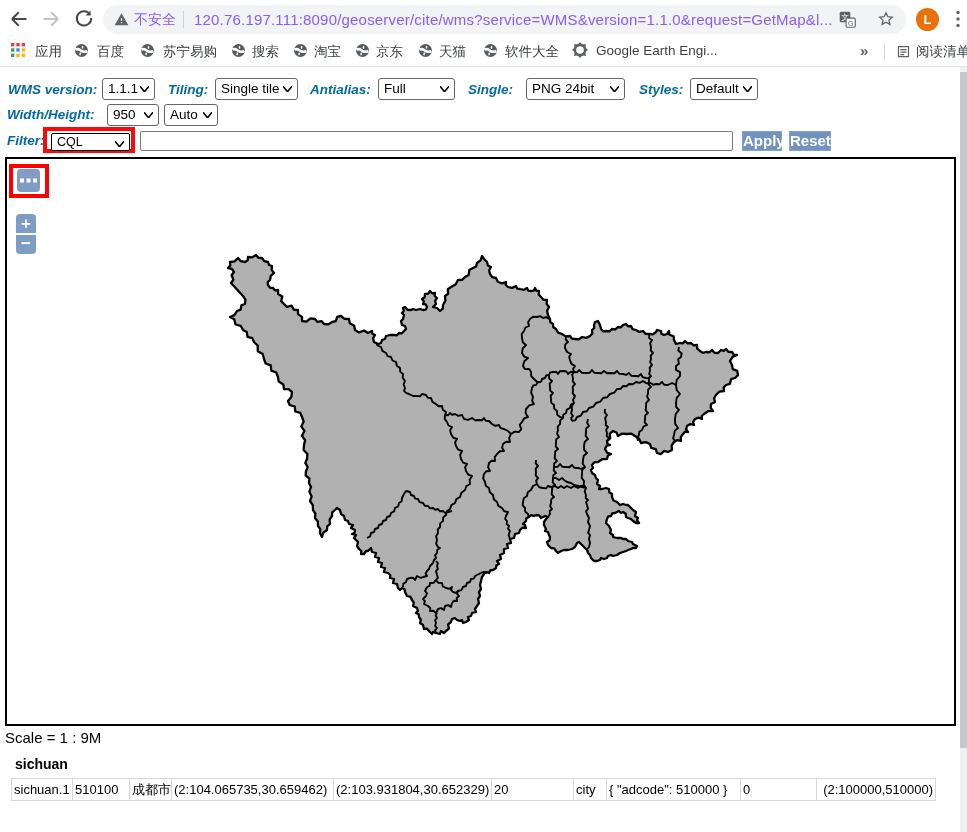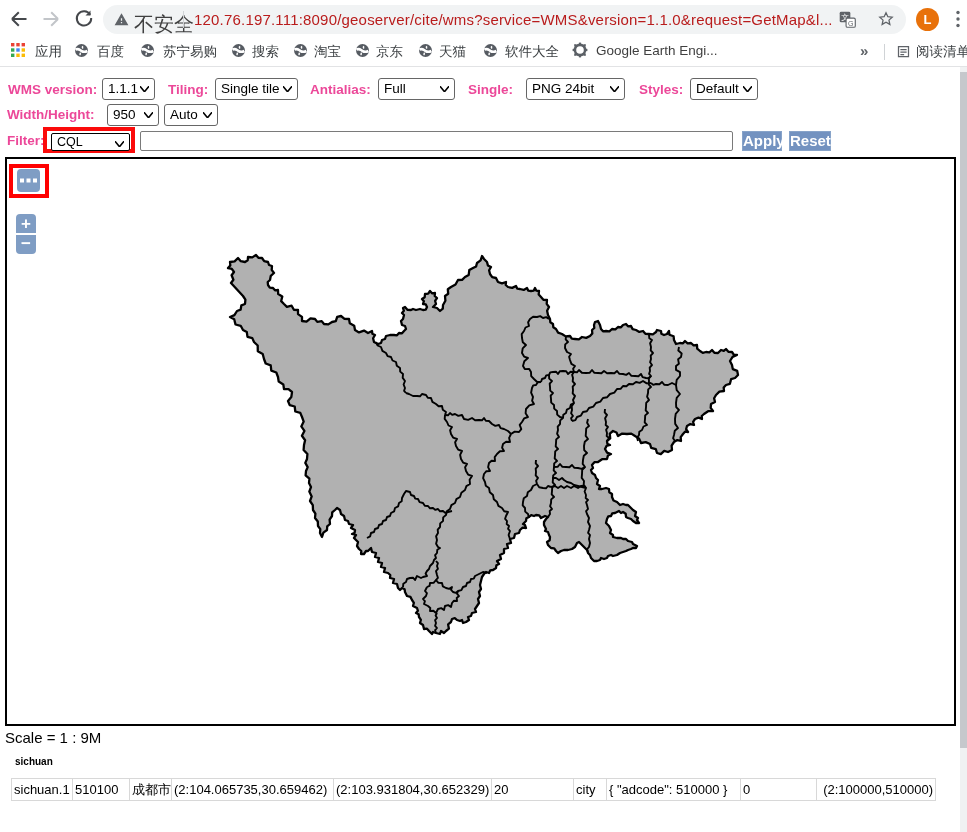--- a/index.html
+++ b/index.html
@@ -4,30 +4,30 @@
 <style>
 * { margin:0; padding:0; box-sizing:border-box; }
 html,body { width:967px; height:832px; overflow:hidden; background:#fff;
   font-family:"Liberation Sans", sans-serif; }
 .abs { position:absolute; }
 
 #toolbar { position:absolute; left:0; top:0; width:967px; height:38px; background:#fff; }
 #omnibox { position:absolute; left:103px; top:5px; width:803px; height:29px;
   background:#f1f3f4; border-radius:15px; }
 #omnibox .warn { position:absolute; left:11px; top:7px; }
-#omnibox .nsec { position:absolute; left:31px; top:6px; font-size:20px; color:#404040; }
+#omnibox .nsec { position:absolute; left:31px; top:6px; font-size:14px; color:#8b5cf6; }
 #omnibox .sep { position:absolute; left:80px; top:6px; width:1px; height:17px; background:#d0d3d6; }
-#omnibox .url { position:absolute; left:91px; top:6px; font-size:15px; color:#b91c1c; letter-spacing:0.19px; }
+#omnibox .url { position:absolute; left:91px; top:6px; font-size:15px; color:#8b5cf6; letter-spacing:0.19px; }
 #avatar { position:absolute; left:916px; top:8px; width:23px; height:23px; border-radius:50%;
   background:#e8710a; color:#fff; font-size:13px; font-weight:bold; text-align:center; line-height:23px; }
 #bookmarks { position:absolute; left:0; top:38px; width:967px; height:29px; background:#fff; }
 .bm { position:absolute; top:5px; font-size:13.5px; color:#3c4043; white-space:nowrap; }
 
 #page { position:absolute; left:0; top:67px; width:960px; height:765px; background:#fff; color:#000; }
-.lbl { font-weight:bold; font-size:13.5px; color:#ec4899; position:absolute; }
+.lbl { font-weight:bold; font-size:13.5px; color:#0369a1; position:absolute;font-style:italic; }
 .sel { position:absolute; height:22px; border:1px solid #666; border-radius:3px; background:#fff;
   font-size:13.5px; color:#000; padding-left:5px; line-height:20px; }
 .sel svg { position:absolute; right:5px; top:7px; }
 .inp { position:absolute; border:1px solid #7a7a7a; border-radius:2px; background:#fff; }
 .btn { position:absolute; height:20px; background:#7392c0; border:1px solid #87a3c9; color:#fff;
   font-weight:bold; font-size:15px; text-align:right; line-height:18px; }
 #mapbox { position:absolute; left:5px; top:90px; width:951px; height:569px; border:2px solid #000; background:#fff; }
 .olbtn { position:absolute; background:#7f9dc4; border-radius:4px; color:#fff; text-align:center; }
 #redbox1 { position:absolute; left:43px; top:59.5px; width:92px; height:26px; border:4px solid #fb0a0a; }
 #redbox2 { position:absolute; left:2px; top:5px; width:40px; height:34px; border:4px solid #f00; }
@@ -246,21 +246,21 @@
 <path d="M554,467 L557.6,466.8 L560,464 L562.4,466.8 L566,467 L569.4,467.3 L572,465 L574.4,467.8 L578,468 L581.7,468.9 L585,467" fill="none" stroke="#000" stroke-width="1.9" stroke-linejoin="round"></path>
 <path d="M549,375 L549.2,378.6 L552,381 L549.7,383.6 L550,387 L550.2,390.6 L553,393 L550.7,395.6 L551,399 L551.2,402.6 L554,405 L554.2,408.6 L557,411 L557.2,414.6 L560,417 L563,418" fill="none" stroke="#000" stroke-width="1.9" stroke-linejoin="round"></path>
 <path d="M458,591 L461.4,590.1 L463,587 L466.0,586.0 L467,583 L470.0,582.0 L471,579 L473.8,578.6 L475,576 L479,574 L483,572 L487,573" fill="none" stroke="#000" stroke-width="1.9" stroke-linejoin="round"></path>
 <path d="M536,460 L535.7,463.4 L538,466 L535.7,468.6 L536,472 L535.7,475.4 L538,478 L536.1,480.8 L537,484" fill="none" stroke="#000" stroke-width="1.9" stroke-linejoin="round"></path>
 <path d="M537,484 L533.0,486.0 L531,490 L527.8,492.2 L527,496 L523.8,498.2 L523,502 L522.7,505.4 L525,508 L525.2,511.6 L528,514 L529,518" fill="none" stroke="#000" stroke-width="1.9" stroke-linejoin="round"></path>
 <path d="M537,484 L539.2,487.2 L543,488 L546.0,488.3 L548,486 L551,487" fill="none" stroke="#000" stroke-width="1.9" stroke-linejoin="round"></path>
 </g>
       </svg>
   </div>
   <div style="position:absolute;left:5px;top:662px;font-size:15px">Scale = 1 : 9M</div>
-  <div style="position:absolute;left:15px;top:689px;font-size:10px;font-weight:bold">sichuan</div>
+  <div style="position:absolute;left:15px;top:689px;font-size:14px;font-weight:bold">sichuan</div>
   <table id="ftable">
     <colgroup>
         <col style="width:61px">
         <col style="width:57px">
         <col style="width:42px">
         <col style="width:162px">
         <col style="width:158px">
         <col style="width:82px">
         <col style="width:33px">
         <col style="width:134px">

